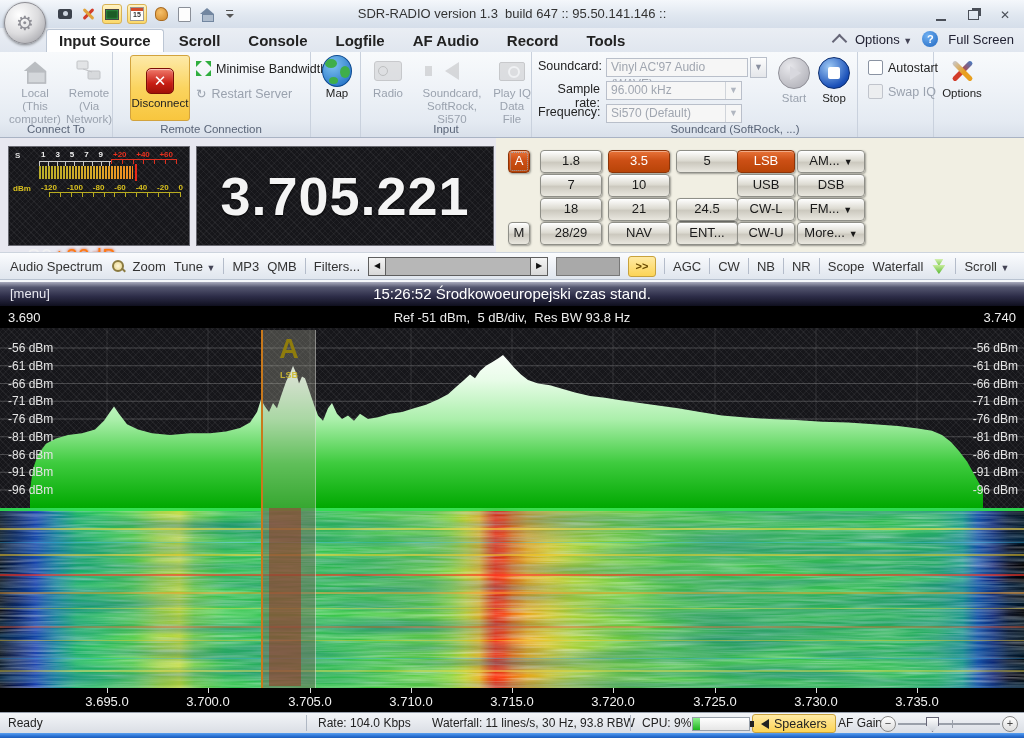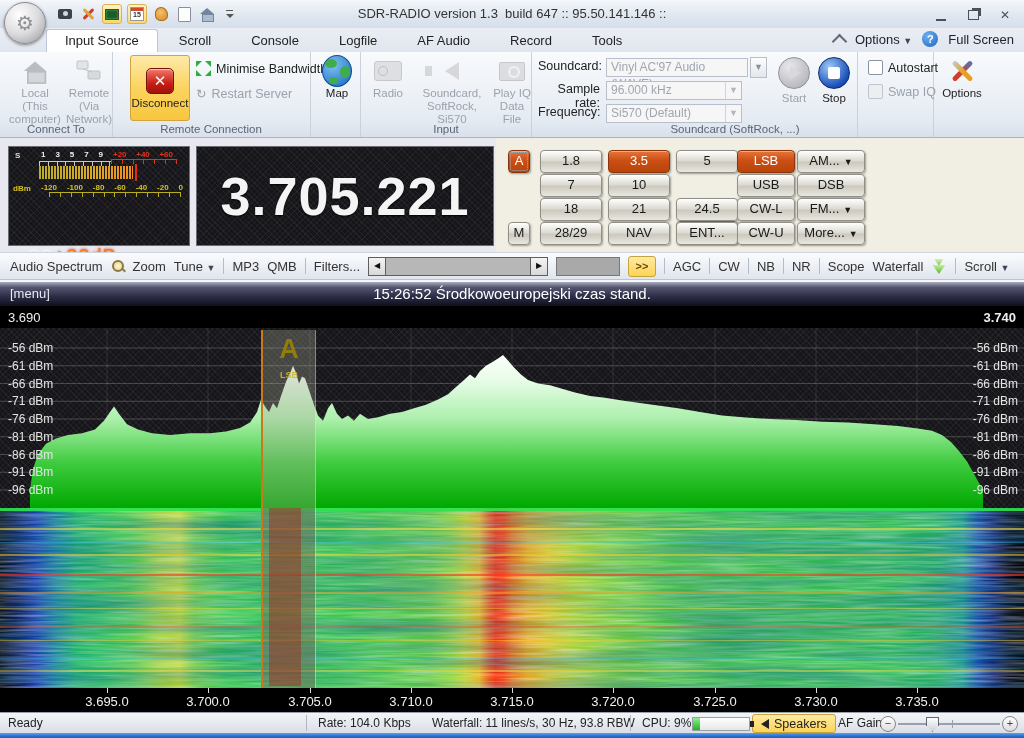--- a/index.html
+++ b/index.html
@@ -38,21 +38,21 @@
   #window-title{left:0;top:0;width:1024px;height:28px;text-align:center;line-height:28px;
     font-size:13px;color:#333;}
   #winbtns{right:8px;top:7px;display:flex;gap:10px;align-items:center;}
   .wbtn{width:22px;height:14px;display:flex;align-items:flex-end;justify-content:center;color:#4a4f58;}
   .wmin{width:10px;border-bottom:2px solid #4a4f58;height:10px;}
   .wres{width:9px;height:8px;border:1.5px solid #4a4f58;box-shadow:3px -3px 0 -1px #4a4f58;margin-bottom:1px;}
   .wclo{font-size:12px;line-height:12px;font-weight:bold;}
   
   #tabrow{left:0;top:28px;width:1024px;height:24px;background:linear-gradient(#eaeef4,#e0e6ef);}
   #tabs{left:46px;top:29px;display:flex;gap:2px;}
-  .tab{padding:0 18px;height:22px;line-height:22px;font-size:13px;color:#222;border:1px solid transparent;}
+  .tab{padding:0 12px;height:22px;line-height:22px;font-size:15px;color:#222;border:1px solid transparent;font-weight:bold;}
   .tab.active{background:#fff;border:1px solid #bcc6d4;border-bottom-color:#fff;border-radius:3px 3px 0 0;}
   #tabright{right:10px;top:31px;display:flex;gap:10px;align-items:center;font-size:13px;color:#223;}
   .chevup{width:9px;height:9px;border-left:2px solid #667;border-top:2px solid #667;transform:rotate(45deg);margin-top:4px;}
   .helpq{width:16px;height:16px;border-radius:50%;background:radial-gradient(circle at 35% 30%,#6fb0f2,#1f66c0);
     color:#fff;font-size:11px;font-weight:bold;text-align:center;line-height:16px;}
   .ddarr{font-size:9px;color:#445;}
   
   #ribbon{left:0;top:52px;width:1024px;height:70px;background:linear-gradient(#f8fafc,#eef2f7 55%,#e4eaf2);}
   #captionrow{left:0;top:122px;width:1024px;height:15px;background:linear-gradient(#e4eaf2,#d9e0ea);
     border-bottom:1px solid #a9b3c4;}
@@ -155,21 +155,21 @@
   .wfarrow:after{content:"";position:absolute;left:1px;top:7px;width:13px;height:9px;background:linear-gradient(#c8ec9c,#58b832);clip-path:polygon(0 0,100% 0,50% 100%);}
   
   #gapline{left:0;top:280px;width:1024px;height:2px;background:#f6f8fb;}
   #menubar{left:0;top:282px;width:1024px;height:24px;
     background:linear-gradient(#aaacbe,#54566f 22%,#2d2d48 60%,#0f0f1e);color:#fff;}
   #menubar .ml{position:absolute;left:10px;top:4px;font-size:13px;color:#e8e8f0;}
   #menubar .mc{position:absolute;left:0;width:100%;top:3px;text-align:center;font-size:15px;}
   #refbar{left:0;top:306px;width:1024px;height:22px;background:#000;color:#eee;font-size:13px;}
   #refbar .rl{position:absolute;left:8px;top:4px;}
   #refbar .rc{position:absolute;left:0;width:100%;top:4px;text-align:center;}
-  #refbar .rr{position:absolute;right:8px;top:4px;font-weight:bold;}
+  #refbar .rr{position:absolute;right:8px;top:4px;}
   #spectrum{left:0;top:328px;width:1024px;height:180px;}
   .ylab{position:absolute;font-size:12px;color:#e4e4e4;}
   #waterfall{left:0;top:508px;width:1024px;height:180px;background:#000;}
   #bandmark{left:261px;top:330px;width:52px;height:358px;background:rgba(168,168,148,.33);
     border-left:2px solid #c8791c;border-right:1px solid rgba(255,255,255,.35);z-index:5;}
   #bandmark .ma{position:absolute;left:0;width:100%;top:4px;text-align:center;font-size:27px;font-weight:bold;color:rgba(148,128,10,.95);}
   #bandmark .mm{position:absolute;left:0;width:100%;top:40px;text-align:center;font-size:9px;font-weight:bold;color:rgba(205,185,45,.9);}
   #bandmark .wtint{position:absolute;left:0;right:0;top:178px;bottom:0;background:rgba(70,65,50,.3);}
   #bandmark .wred{position:absolute;left:6px;width:32px;top:178px;bottom:2px;background:rgba(160,45,30,.5);}
   #freqaxis{left:0;top:688px;width:1024px;height:24px;background:#000;}
@@ -479,20 +479,21 @@
   <span class="tbtn"><span>Scroll</span> <span class="ddarr">▼</span></span>
 </div>
 
 <div id="gapline" class="abs"></div>
 <div id="menubar" class="abs">
   <span class="ml">[menu]</span>
   <span class="mc">15:26:52 Środkowoeuropejski czas stand.</span>
 </div>
 <div id="refbar" class="abs">
   <span class="rl">3.690</span>
+  <span class="rc">Ref -51 dBm,&nbsp; 5 dB/div,&nbsp; Res BW 93.8 Hz</span>
   <span class="rr">3.740</span>
 </div>
 
 <div id="spectrum" class="abs carbon">
   <svg id="spec-svg" width="1024" height="180">
     <defs>
       <linearGradient id="specfill" x1="0" y1="20" x2="0" y2="180" gradientUnits="userSpaceOnUse">
         <stop offset="0" stop-color="#ffffff"></stop>
         <stop offset="0.2" stop-color="#e8fce8"></stop>
         <stop offset="0.45" stop-color="#aaefaa"></stop>

